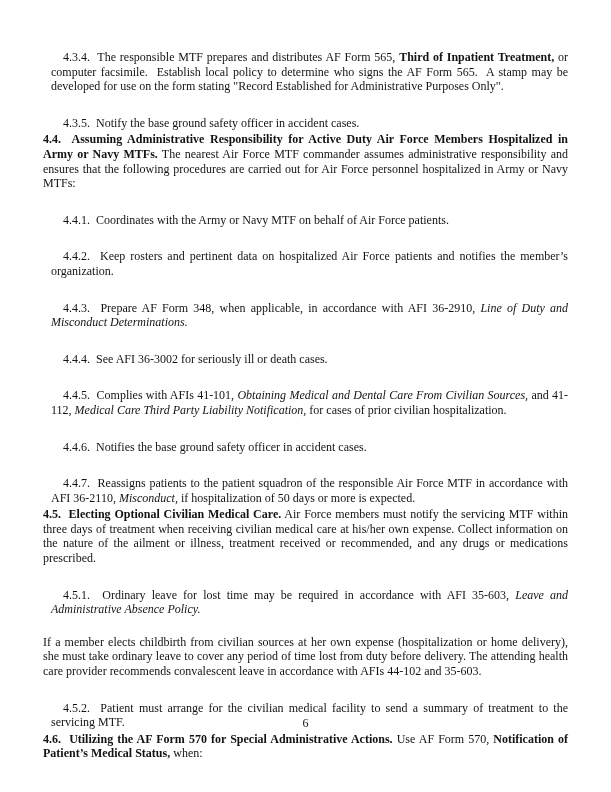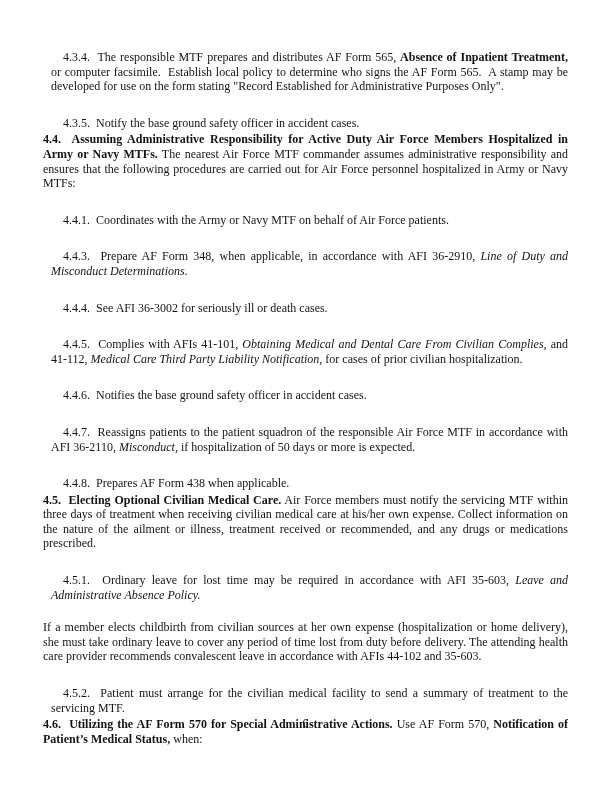--- a/index.html
+++ b/index.html
@@ -57,30 +57,30 @@
     width: 611px;
     text-align: center;
     font-size: 12px;
   }
 </style>
 </head>
 <body>
 
 <div class="page">
   <div class="content">
-    <p class="sub first"><span>4.3.4.&nbsp; The responsible MTF prepares and distributes AF Form 565, </span><span class="b">Absence of Inpatient Treatment,</span><span> or computer facsimile.&nbsp; Establish local policy to determine who signs the AF Form 565.&nbsp; A stamp may be developed for use on the form stating "Record Established for Administrative Purposes Only".</span></p>
+    <p class="sub first"><span>4.3.4.&nbsp; The responsible MTF prepares and distributes AF Form 565, </span><span class="b">Third of Inpatient Treatment,</span><span> or computer facsimile.&nbsp; Establish local policy to determine who signs the AF Form 565.&nbsp; A stamp may be developed for use on the form stating "Record Established for Administrative Purposes Only".</span></p>
     <p class="sub"><span>4.3.5.&nbsp; Notify the base ground safety officer in accident cases.</span></p>
     <p class="section"><span class="b">4.4.&nbsp; Assuming Administrative Responsibility for Active Duty Air Force Members Hospitalized in Army or Navy MTFs.</span><span> The nearest Air Force MTF commander assumes administrative responsibility and ensures that the following procedures are carried out for Air Force personnel hospitalized in Army or Navy MTFs:</span></p>
     <p class="sub"><span>4.4.1.&nbsp; Coordinates with the Army or Navy MTF on behalf of Air Force patients.</span></p>
+    <p class="sub"><span>4.4.2.&nbsp; Keep rosters and pertinent data on hospitalized Air Force patients and notifies the member’s organization.</span></p>
     <p class="sub"><span>4.4.3.&nbsp; Prepare AF Form 348, when applicable, in accordance with AFI 36-2910, </span><span class="i">Line of Duty and Misconduct Determinations.</span></p>
     <p class="sub"><span>4.4.4.&nbsp; See AFI 36-3002 for seriously ill or death cases.</span></p>
-    <p class="sub"><span>4.4.5.&nbsp; Complies with AFIs 41-101, </span><span class="i">Obtaining Medical and Dental Care From Civilian Complies,</span><span> and 41-112, </span><span class="i">Medical Care Third Party Liability Notification,</span><span> for cases of prior civilian hospitalization.</span></p>
+    <p class="sub"><span>4.4.5.&nbsp; Complies with AFIs 41-101, </span><span class="i">Obtaining Medical and Dental Care From Civilian Sources,</span><span> and 41-112, </span><span class="i">Medical Care Third Party Liability Notification,</span><span> for cases of prior civilian hospitalization.</span></p>
     <p class="sub"><span>4.4.6.&nbsp; Notifies the base ground safety officer in accident cases.</span></p>
     <p class="sub"><span>4.4.7.&nbsp; Reassigns patients to the patient squadron of the responsible Air Force MTF in accordance with AFI 36-2110, </span><span class="i">Misconduct,</span><span> if hospitalization of 50 days or more is expected.</span></p>
-    <p class="sub"><span>4.4.8.&nbsp; Prepares AF Form 438 when applicable.</span></p>
     <p class="section"><span class="b">4.5.&nbsp; Electing Optional Civilian Medical Care.</span><span> Air Force members must notify the servicing MTF within three days of treatment when receiving civilian medical care at his/her own expense. Collect information on the nature of the ailment or illness, treatment received or recommended, and any drugs or medications prescribed.</span></p>
     <p class="sub"><span>4.5.1.&nbsp; Ordinary leave for lost time may be required in accordance with AFI 35-603, </span><span class="i">Leave and Administrative Absence Policy.</span></p>
     <p class="flush"><span>If a member elects childbirth from civilian sources at her own expense (hospitalization or home delivery), she must take ordinary leave to cover any period of time lost from duty before delivery. The attending health care provider recommends convalescent leave in accordance with AFIs 44-102 and 35-603.</span></p>
     <p class="sub"><span>4.5.2.&nbsp; Patient must arrange for the civilian medical facility to send a summary of treatment to the servicing MTF.</span></p>
     <p class="section"><span class="b">4.6.&nbsp; Utilizing the AF Form 570 for Special Administrative Actions.</span><span> Use AF Form 570, </span><span class="b">Notification of Patient’s Medical Status,</span><span> when:</span></p>
   </div>
   <div class="page-number">6</div>
 </div>
 
 </body></html>

